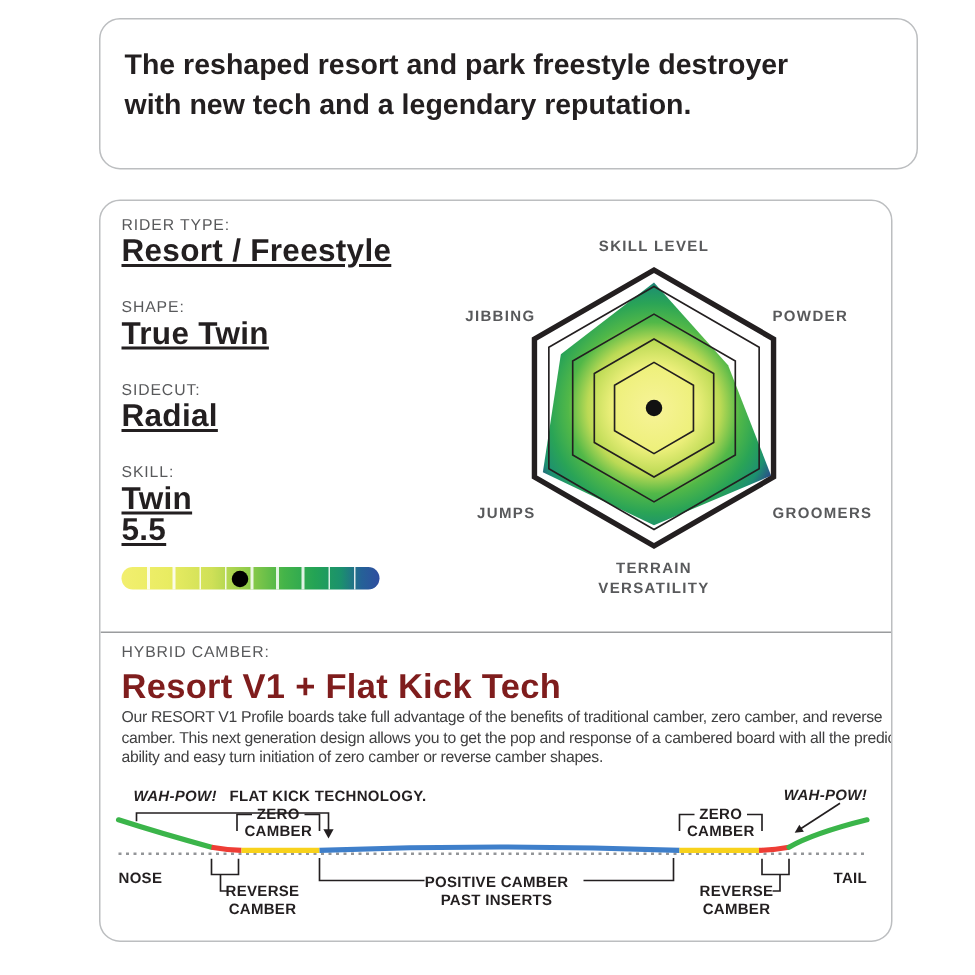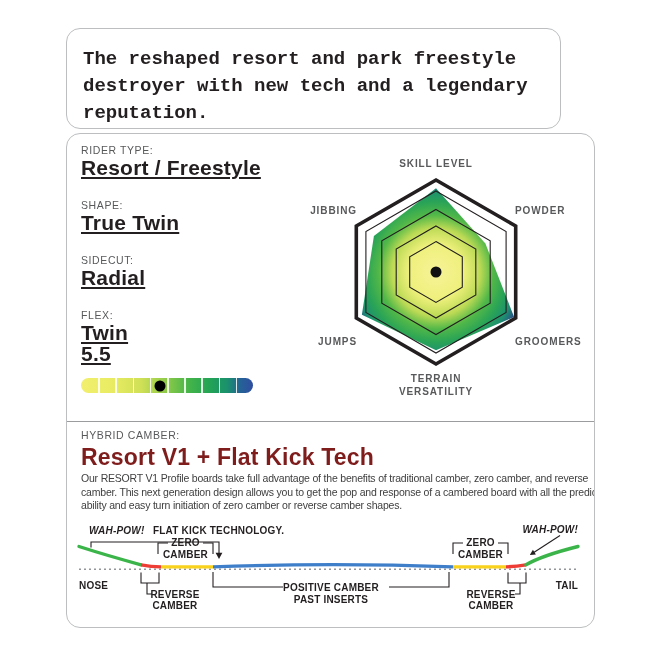--- a/index.html
+++ b/index.html
@@ -1,21 +1,21 @@
 <!DOCTYPE html>
 <html><head>
 <meta charset="utf-8">
 <style>
   html,body{margin:0;padding:0;}
   body{
     width:650px;height:650px;background:#ffffff;position:relative;
     font-family:"Liberation Sans",sans-serif;color:#231f20;
   }
   .card{position:absolute;background:#fff;border:1px solid #bcbec0;border-radius:14px;box-sizing:border-box;}
-  .intro-card{left:66px;top:28px;width:495px;height:101px;font-family:Liberation Mono, monospace;}
+  .intro-card{left:66px;top:12px;width:546px;height:101px;}
   .intro-text{margin:17px 16px 0 16px;max-width:462px;font-size:19px;font-weight:700;line-height:27px;color:#231f20;}
   .spec-card{left:66px;top:133px;width:529px;height:495px;overflow:hidden;padding-left:36px;}
 
   .spec-list{position:absolute;left:14px;top:10px;}
   .spec-item{margin-bottom:21px;}
   .spec-label,.section-label{font-size:10.5px;line-height:13px;color:#58595b;letter-spacing:0.6px;font-weight:400;}
   .spec-value{font-size:21px;line-height:21px;font-weight:700;letter-spacing:0.2px;color:#231f20;text-decoration:underline;}
 
   .flex-bar{position:absolute;left:14px;top:244px;width:172px;height:15px;border-radius:8px;}
   .flex-seg{position:absolute;top:0;bottom:0;width:1.5px;background:rgba(255,255,255,0.85);}
@@ -56,21 +56,21 @@
       </div>
       <div class="spec-item">
         <div class="spec-label">SHAPE:</div>
         <div class="spec-value">True Twin</div>
       </div>
       <div class="spec-item">
         <div class="spec-label">SIDECUT:</div>
         <div class="spec-value">Radial</div>
       </div>
       <div class="spec-item">
-        <div class="spec-label">FLEX:</div>
+        <div class="spec-label">SKILL:</div>
         <div class="spec-value">Twin</div>
         <div class="spec-value">5.5</div>
       </div>
     </div>
 
     <div class="flex-bar" id="flex-bar" style="background: linear-gradient(90deg, rgb(242, 239, 111) 0%, rgb(233, 236, 98) 18%, rgb(207, 224, 87) 35%, rgb(140, 202, 73) 50%, rgb(68, 180, 73) 63%, rgb(35, 163, 85) 75%, rgb(27, 145, 109) 85%, rgb(37, 97, 151) 93%, rgb(47, 77, 160) 100%);">
       <div class="flex-dot" id="flex-dot" style="left: 46%;"></div>
     <div class="flex-seg" style="left: 10%;"></div>
         <div class="flex-seg" style="left: 20%;"></div>
         <div class="flex-seg" style="left: 30%;"></div>

